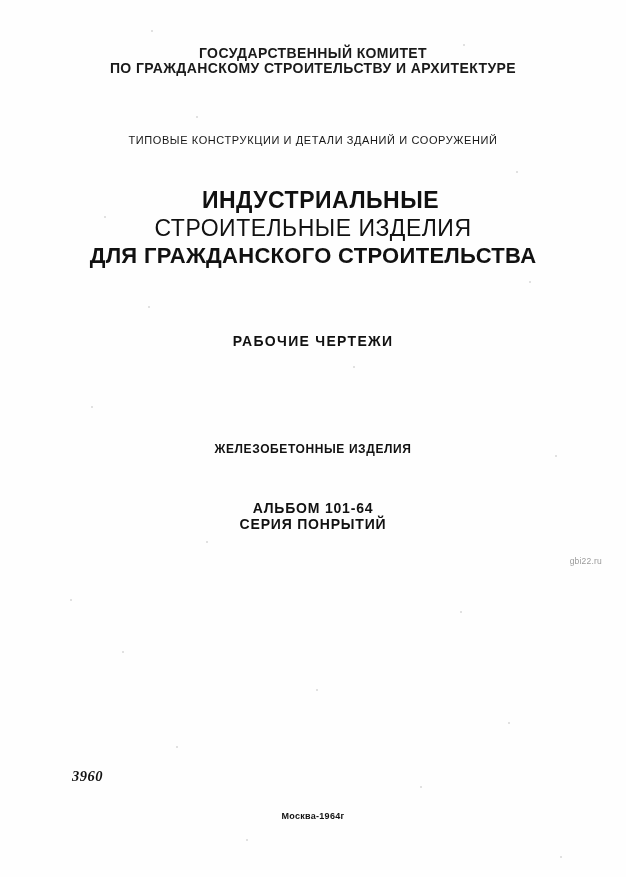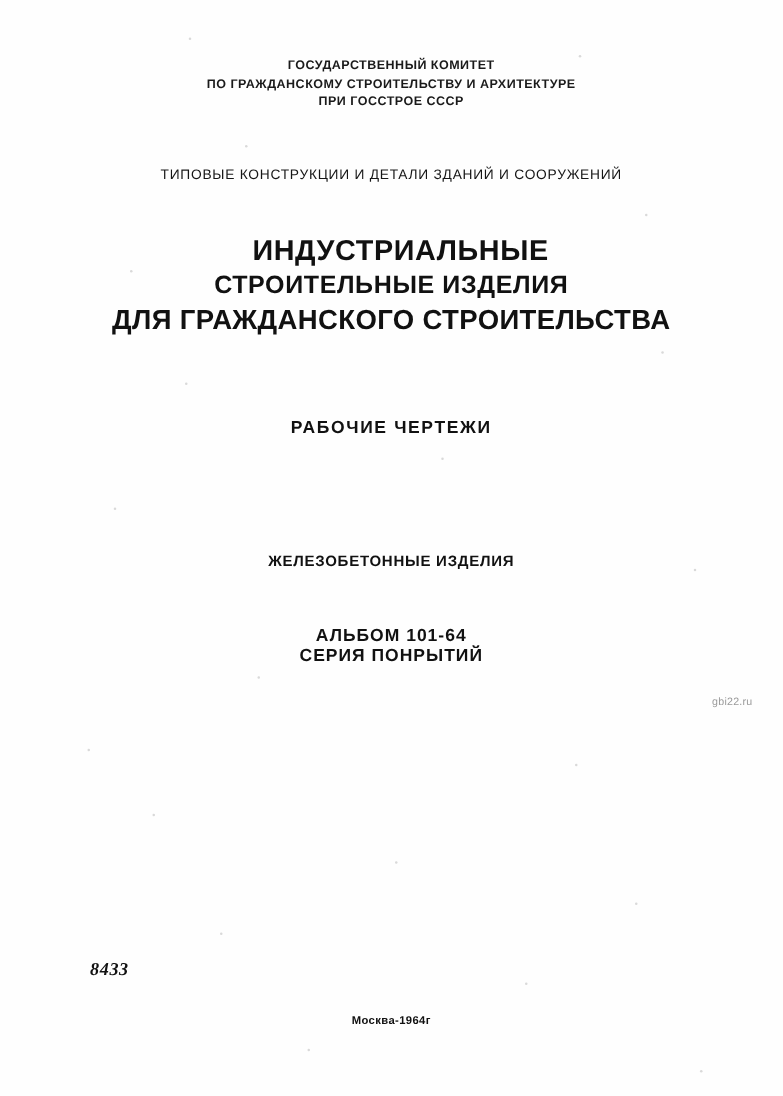--- a/index.html
+++ b/index.html
@@ -29,21 +29,21 @@
     opacity: .55;
   }
   .block {
     position: absolute;
     width: 100%;
     text-align: center;
     left: 0;
   }
   .committee {
     top: 46px;
-    font-size: 10px;
+    font-size: 14px;
     font-weight: bold;
     letter-spacing: .4px;
     line-height: 14.5px;
     color: #1a1a1a;
   }
   .committee div { white-space: nowrap; }
   .subtitle-series {
     top: 134px;
     font-size: 11px;
     font-weight: normal;
@@ -54,22 +54,22 @@
     top: 186px;
     line-height: 28px;
   }
   .main-title .l1 {
     font-size: 23px;
     font-weight: bold;
     letter-spacing: .5px;
     padding-left: 15px;
   }
   .main-title .l2 {
-    font-size: 20px;
-    font-weight: bold;
+    font-size: 23px;
+    font-weight: normal;
     letter-spacing: .5px;
   }
   .main-title .l3 {
     font-size: 22px;
     font-weight: bold;
     letter-spacing: .3px;
   }
   .working-drawings {
     top: 333px;
     font-size: 14px;
@@ -143,21 +143,20 @@
   <div class="speck" style="left:508px; top:722px; width:2px; height:2px;"></div>
   <div class="speck" style="left:176px; top:746px; width:2px; height:2px;"></div>
   <div class="speck" style="left:420px; top:786px; width:2px; height:2px;"></div>
   <div class="speck" style="left:246px; top:839px; width:2px; height:2px;"></div>
   <div class="speck" style="left:560px; top:856px; width:2px; height:2px;"></div>
   <div class="speck" style="left:70px; top:599px; width:2px; height:2px;"></div>
 
   <div class="block committee">
     <div>ГОСУДАРСТВЕННЫЙ КОМИТЕТ</div>
     <div>ПО ГРАЖДАНСКОМУ СТРОИТЕЛЬСТВУ И АРХИТЕКТУРЕ</div>
-    <div>ПРИ ГОССТРОЕ СССР</div>
   </div>
 
   <div class="block subtitle-series">ТИПОВЫЕ КОНСТРУКЦИИ И ДЕТАЛИ ЗДАНИЙ И СООРУЖЕНИЙ</div>
 
   <div class="block main-title">
     <div class="l1">ИНДУСТРИАЛЬНЫЕ</div>
     <div class="l2">СТРОИТЕЛЬНЫЕ ИЗДЕЛИЯ</div>
     <div class="l3">ДЛЯ ГРАЖДАНСКОГО СТРОИТЕЛЬСТВА</div>
   </div>
 
@@ -165,17 +164,17 @@
 
   <div class="block series-kind">ЖЕЛЕЗОБЕТОННЫЕ ИЗДЕЛИЯ</div>
 
   <div class="block album">
     <div>АЛЬБОМ 101-64</div>
     <div>СЕРИЯ ПОНРЫТИЙ</div>
   </div>
 
   <div class="watermark">gbi22.ru</div>
 
-  <div class="stamp">8433</div>
+  <div class="stamp">3960</div>
 
   <div class="block imprint">Москва-1964г</div>
 
 </div>
 
 </body></html>

